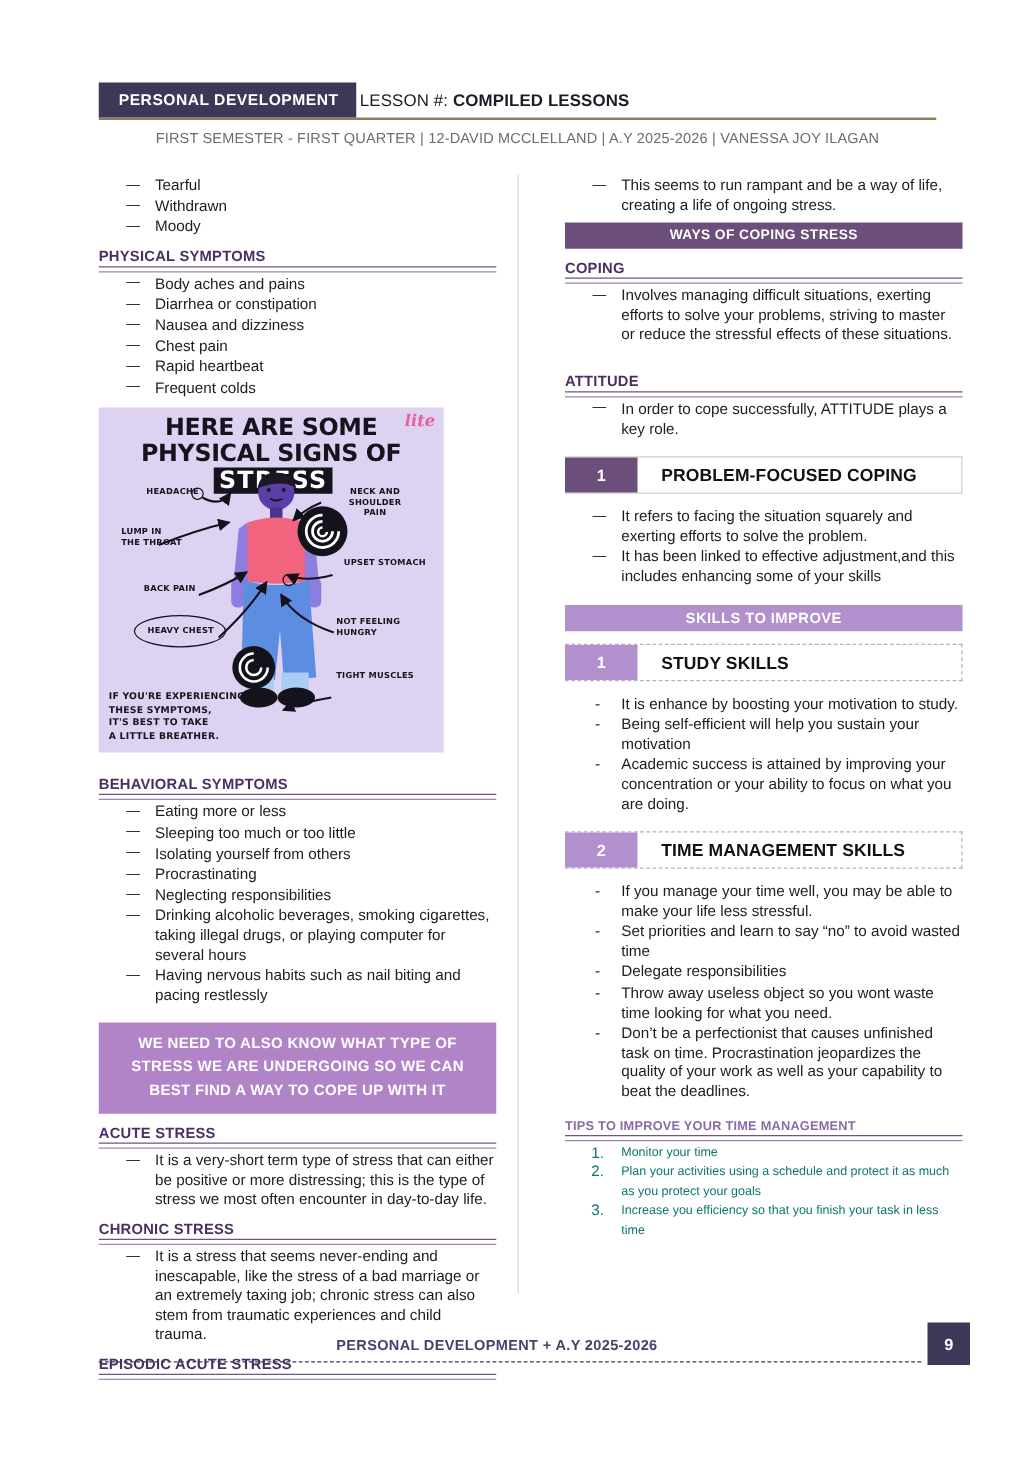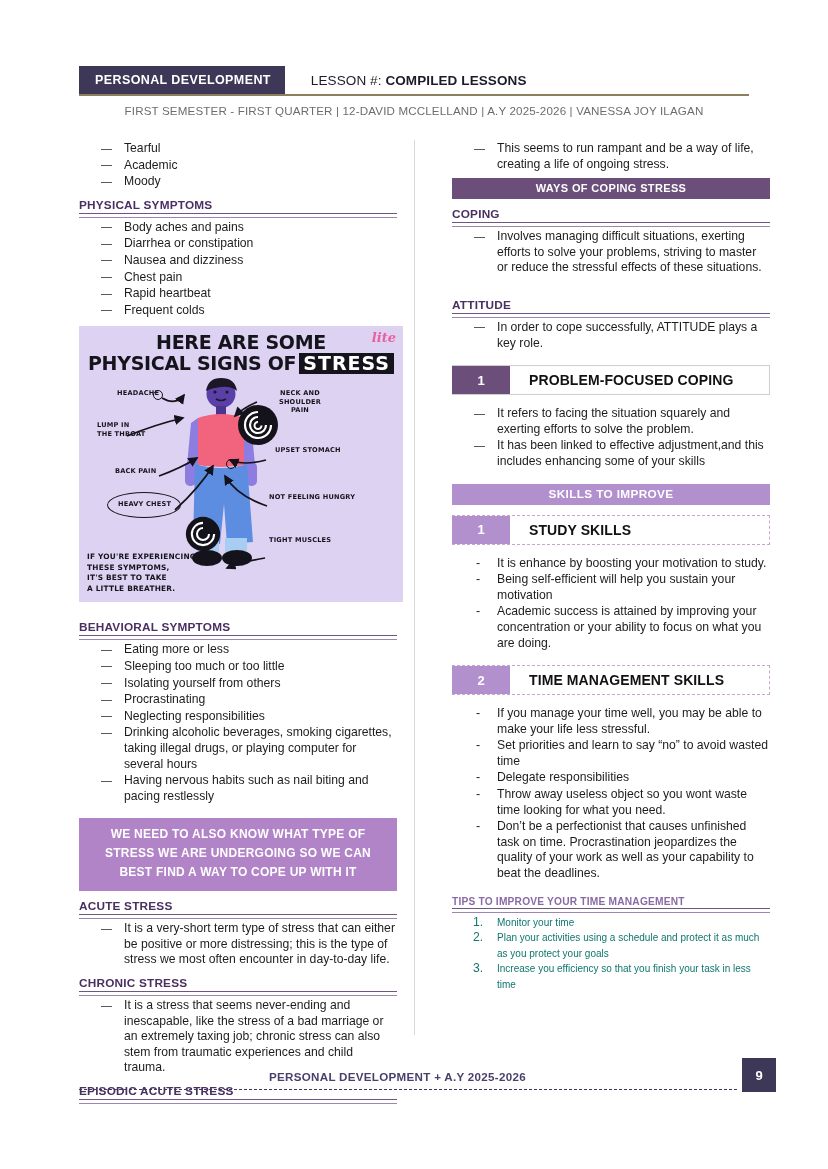--- a/index.html
+++ b/index.html
@@ -24,21 +24,21 @@
     font-size: 12.5px;
     font-weight: bold;
     letter-spacing: 0.4px;
     display: flex; align-items: center;
     padding: 0 14px 0 16px;
   }
   .lesson-title {
     color: #1c1c28;
     font-size: 13.5px;
     display: flex; align-items: center;
-    padding-left: 26px;
+    padding-left: 3px;
     letter-spacing: 0.1px;
     white-space: nowrap;
   }
   .lesson-title b { font-weight: bold; }
   .lesson-title .lbl { font-weight: normal; }
   .header-rule {
     height: 1.5px; background: #8d7f5e; width: 670px;
     margin-top: 0px;
   }
   .header-sub {
@@ -165,21 +165,21 @@
     padding-left: 19px;
     font-size: 14px;
     font-weight: bold;
     color: #111111;
     letter-spacing: 0.1px;
   }
 
   
   .info-img {
     position: relative;
-    width: 324px; height: 276px;
+    width: 276px; height: 276px;
     background: #ded2f2;
     margin-top: 8px;
     overflow: hidden;
     font-family: "DejaVu Sans", sans-serif;
   }
   .ig-title {
     position: absolute; left: 0; right: 0; top: 6px;
     text-align: center;
     font-size: 19px; font-weight: bold;
     color: #15141c; letter-spacing: -0.3px;
@@ -258,21 +258,21 @@
     <div class="header-rule"></div>
     <div class="header-sub">FIRST SEMESTER - FIRST QUARTER  |  12-DAVID MCCLELLAND  |  A.Y 2025-2026  |  VANESSA JOY ILAGAN</div>
   </div>
 
   <div class="col-divider"></div>
 
   <div class="col col-left">
 
     <ul class="dash-list">
       <li>Tearful</li>
-      <li>Academic</li>
+      <li>Withdrawn</li>
       <li>Moody</li>
     </ul>
 
     <div class="sec-head">PHYSICAL SYMPTOMS</div>
     <div class="sec-rule"></div>
     <ul class="dash-list">
       <li>Body aches and pains</li>
       <li>Diarrhea or constipation</li>
       <li>Nausea and dizziness</li>
       <li>Chest pain</li>

